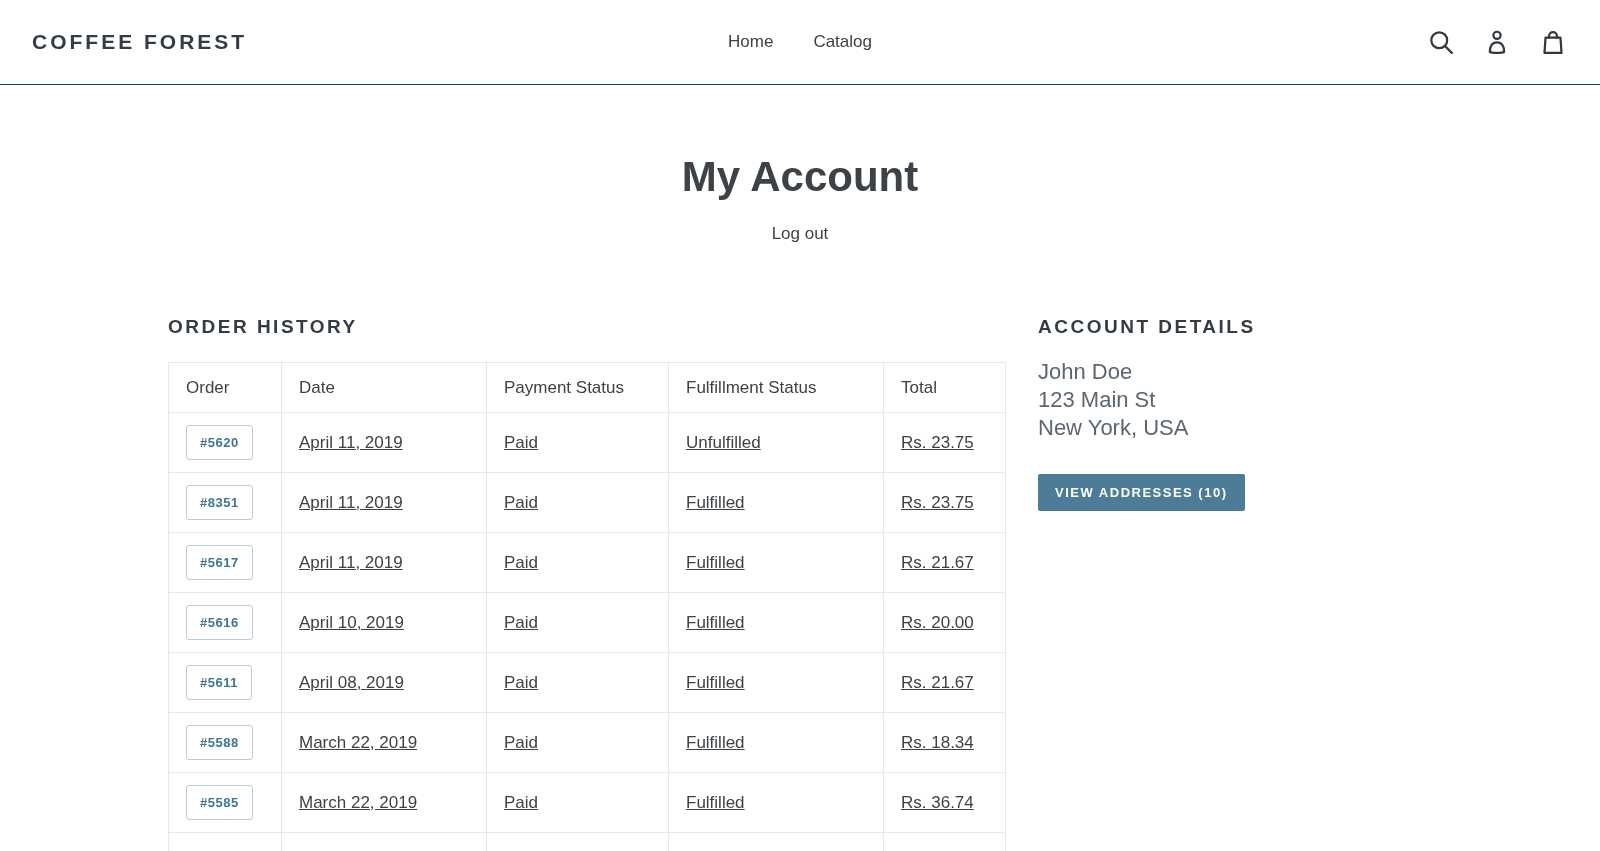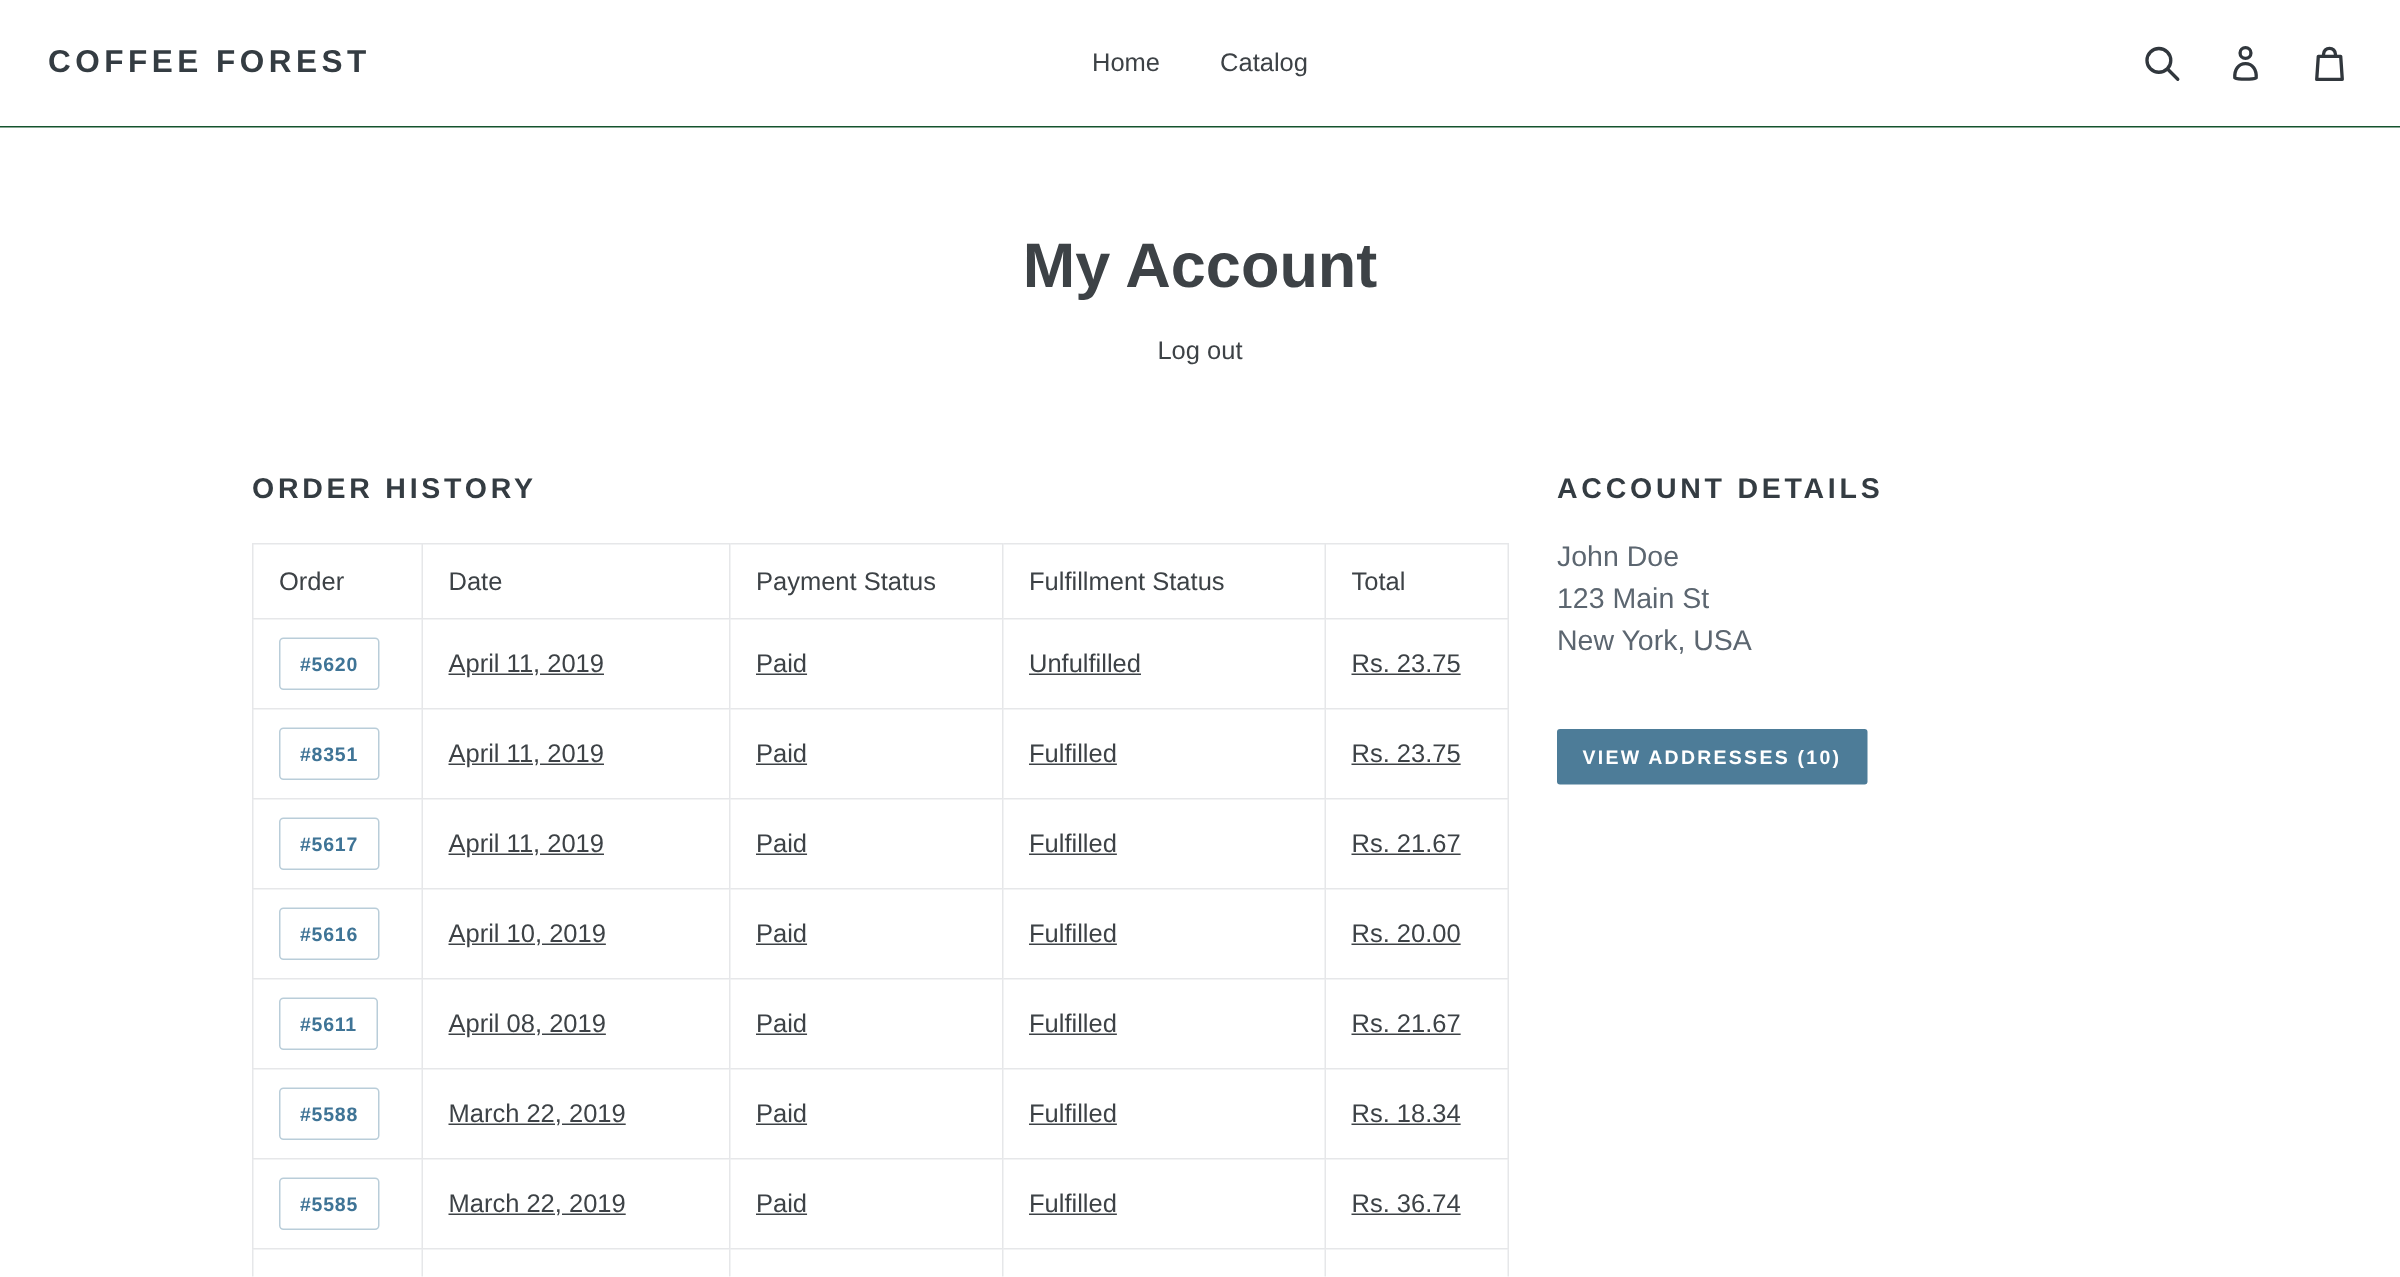--- a/index.html
+++ b/index.html
@@ -129,26 +129,26 @@
     letter-spacing: 0.5px;
     color: #3f7496;
     text-decoration: none;
     cursor: pointer;
     background: #fff;
   }
 
   
   .account-info {
     margin-top: 20px;
-    font-size: 19px;
+    font-size: 22px;
     line-height: 28px;
     color: #5c6670;
   }
   .view-addresses-btn {
-    margin-top: 44px;
+    margin-top: 32px;
     display: inline-block;
     background: #4d7c98;
     color: #ffffff;
     border: none;
     border-radius: 2px;
     padding: 11px 17px;
     font-family: "Liberation Sans", sans-serif;
     font-size: 13px;
     font-weight: bold;
     letter-spacing: 1.5px;

